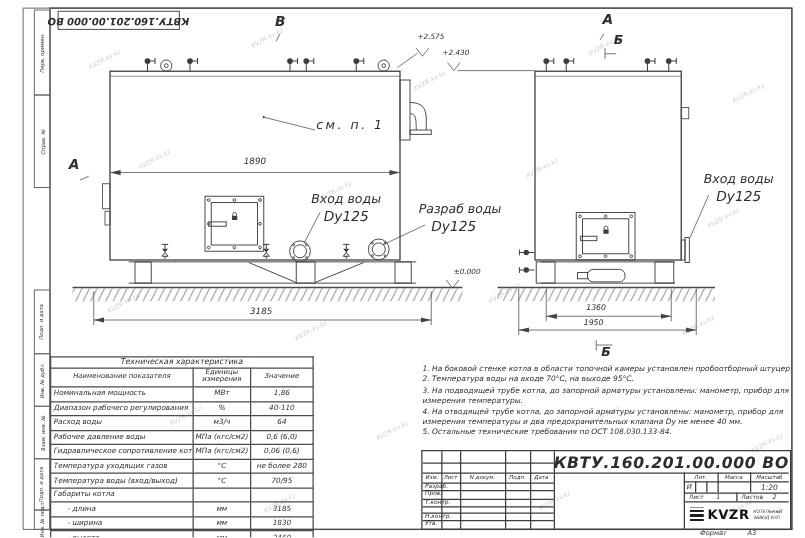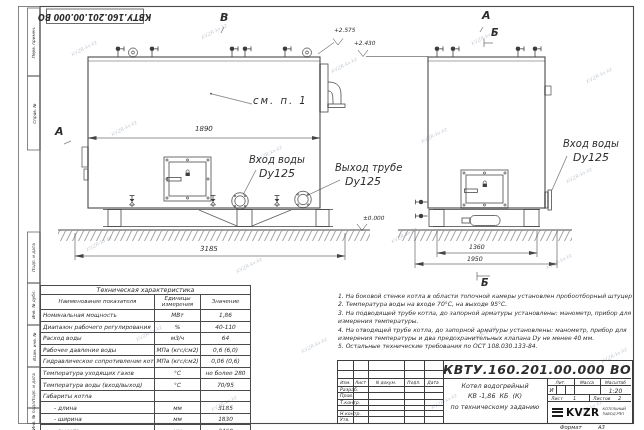--- a/index.html
+++ b/index.html
@@ -290,21 +290,21 @@
   <span class="lbl" style="left:200px;top:245.5px;font-size:7px;">3185</span>
   <span class="lbl" style="left:469px;top:244px;font-size:6.2px;">1360</span>
   <span class="lbl" style="left:467px;top:255.5px;font-size:6.2px;">1950</span>
 
   <span class="lbl" style="left:334px;top:28px;font-size:5.8px;">+2.575</span>
   <span class="lbl" style="left:354px;top:40.5px;font-size:5.8px;">+2.430</span>
   <span class="lbl" style="left:363px;top:215.5px;font-size:5.8px;">±0.000</span>
 
   <span class="lbl" style="left:249px;top:155px;font-size:10px;">Вход воды</span>
   <span class="lbl" style="left:259px;top:168px;font-size:11px;">Dy125</span>
-  <span class="lbl" style="left:335px;top:163px;font-size:10px;">Выход трубе</span>
+  <span class="lbl" style="left:335px;top:163px;font-size:10px;">Разраб воды</span>
   <span class="lbl" style="left:345px;top:176px;font-size:11px;">Dy125</span>
   <span class="lbl" style="left:563px;top:139px;font-size:10px;">Вход воды</span>
   <span class="lbl" style="left:573px;top:152px;font-size:11px;">Dy125</span>
 
   <div class="stamp">
     <span>КВТУ.160.201.00.000 ВО</span>
   </div>
 
   <div class="mbox" style="left:27.5px;top:8px;width:12.5px;height:68px;">
       <span>Перв. примен.</span>
@@ -443,25 +443,20 @@
     <span class="cell ctr" style="left:48px;top:18.5px;font-size:4.4px;">N докум.</span>
     <span class="cell ctr" style="left:76px;top:18.5px;font-size:4.4px;">Подп.</span>
     <span class="cell ctr" style="left:95px;top:18.5px;font-size:4.4px;">Дата</span>
 
     <span class="cell" style="left:2px;top:25.8px;font-size:4.7px;">Разраб.</span>
     <span class="cell" style="left:2px;top:32.3px;font-size:4.7px;">Пров.</span>
     <span class="cell" style="left:2px;top:38.8px;font-size:4.7px;">Т.контр.</span>
     <span class="cell" style="left:2px;top:50px;font-size:4.7px;">Н.контр.</span>
     <span class="cell" style="left:2px;top:56.2px;font-size:4.7px;">Утв.</span>
 
-    <div class="cell prodname">
-      <div style="white-space:pre;">Котел водогрейный</div>
-      <div style="white-space:pre;">КВ -1,86  КБ  (К)</div>
-      <div style="white-space:pre;">по техническому заданию</div>
-    </div>
 
     <span class="cell ctr" style="left:222.5px;top:18.5px;font-size:4.4px;">Лит.</span>
     <span class="cell ctr" style="left:249px;top:18.5px;font-size:4.4px;">Масса</span>
     <span class="cell ctr" style="left:277.5px;top:18.5px;font-size:4.4px;">Масштаб</span>
     <span class="cell ctr" style="left:213.5px;top:26px;font-size:5.5px;">И</span>
     <span class="cell ctr" style="left:277.5px;top:25.8px;font-size:6px;">1:20</span>
 
     <span class="cell" style="left:213px;top:34.5px;font-size:4.7px;">Лист</span>
     <span class="cell" style="left:235px;top:34.3px;font-size:5px;">1</span>
     <span class="cell" style="left:255px;top:34.5px;font-size:4.7px;">Листов</span>

